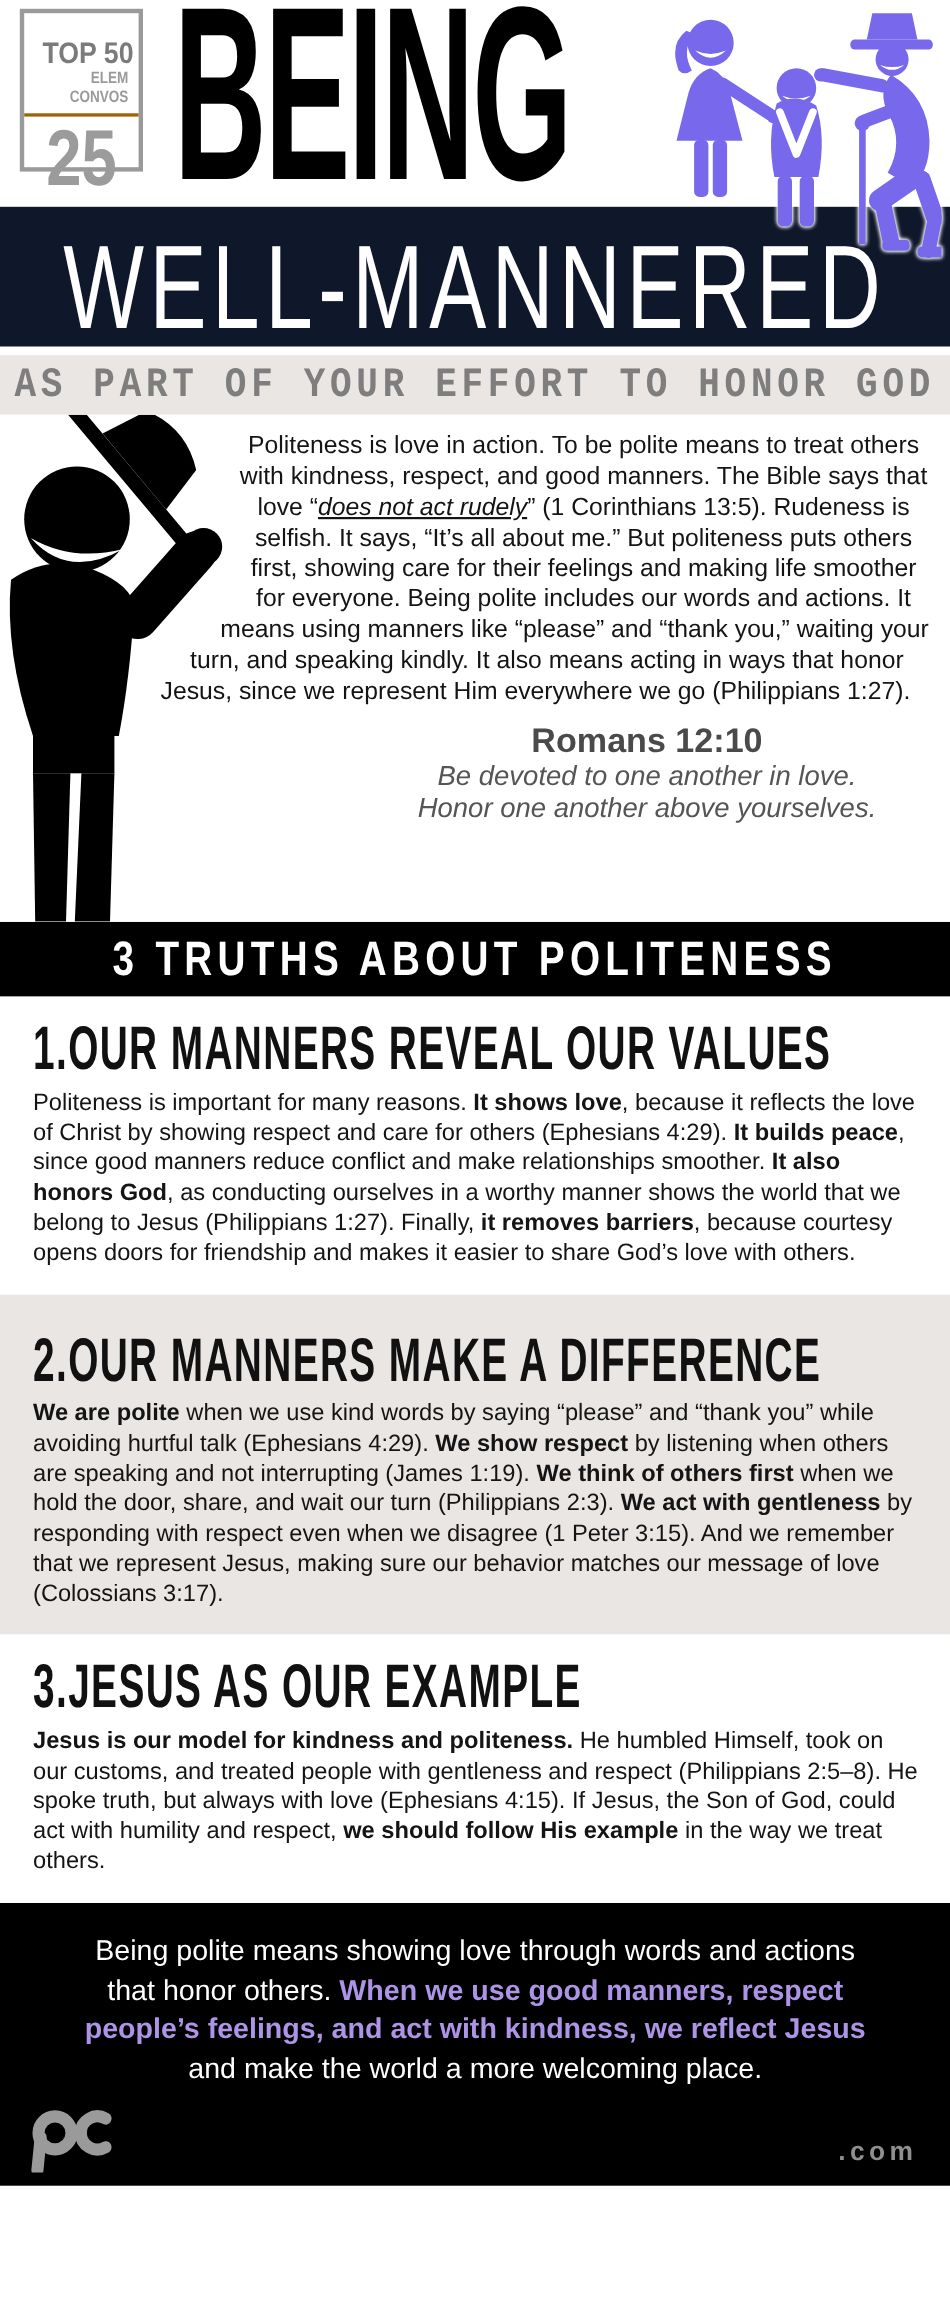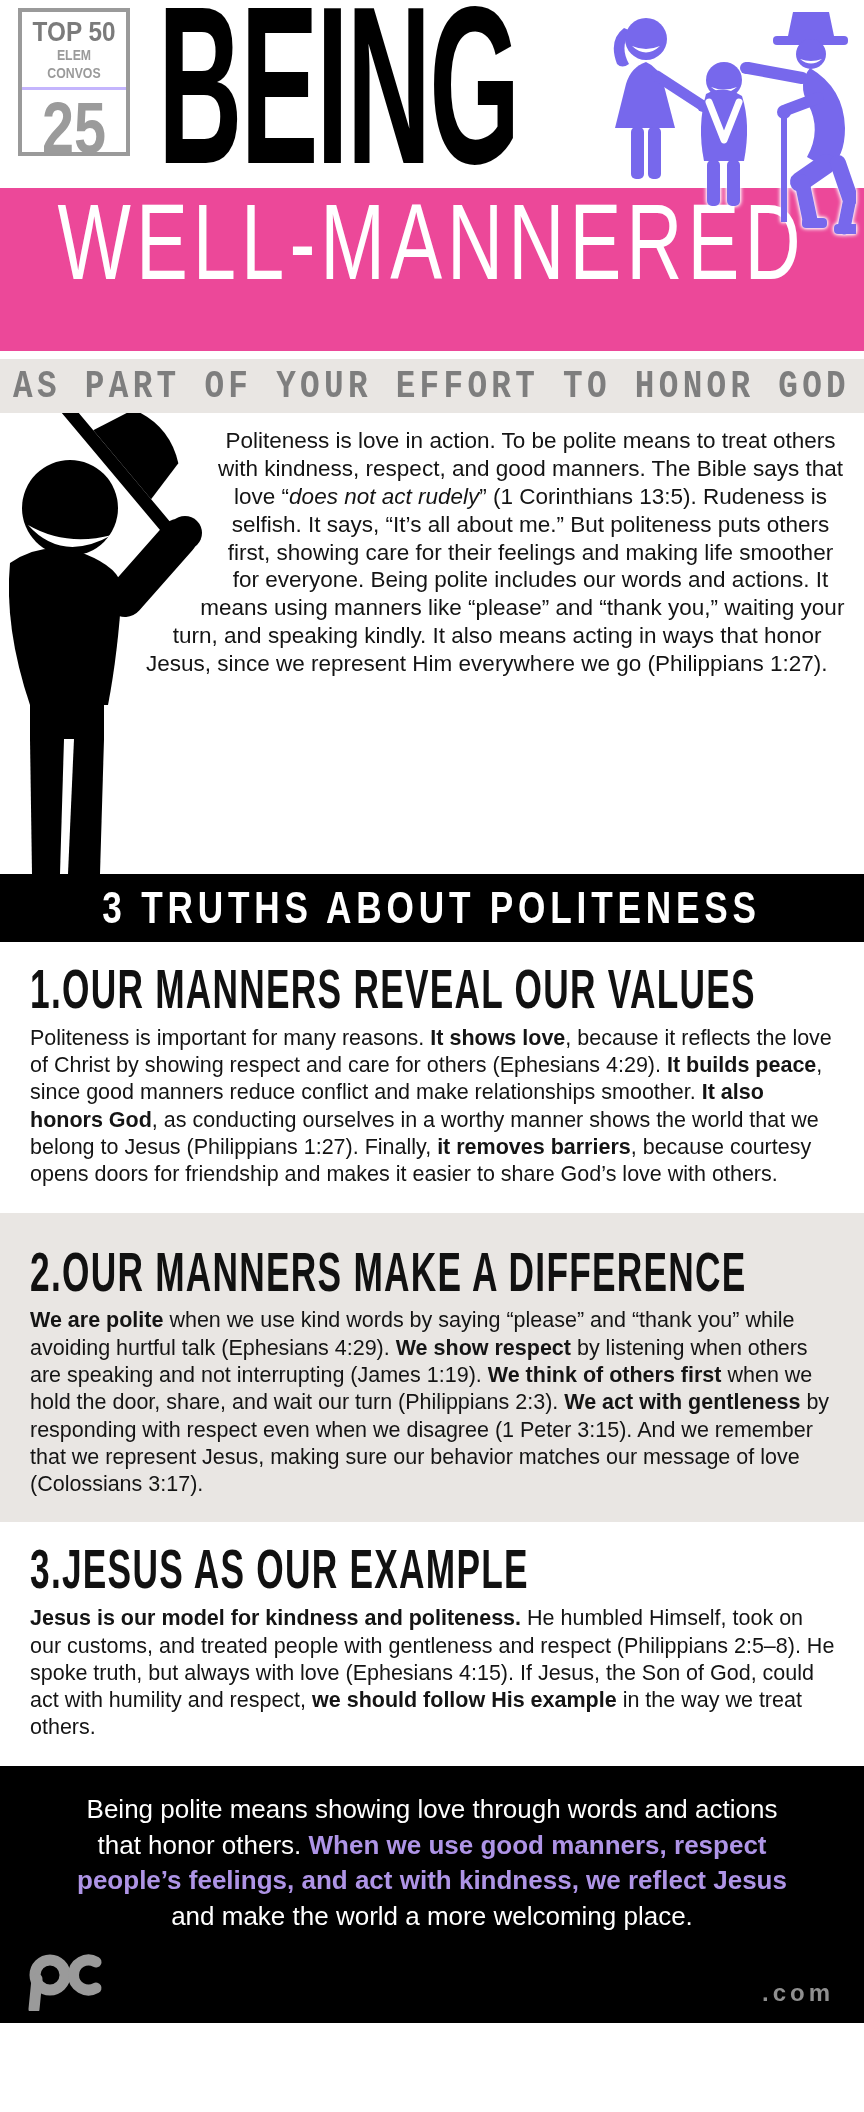--- a/index.html
+++ b/index.html
@@ -2,29 +2,29 @@
 <html><head>
 <meta charset="utf-8">
 <style>
   html,body{margin:0;padding:0;background:#ffffff;}
   body{width:864px;font-family:"Liberation Sans",sans-serif;color:#1a1a1a;-webkit-font-smoothing:antialiased;}
   .sheet{width:864px;position:relative;overflow:hidden;background:#fff;}
 
   
   .header{position:relative;height:188px;background:#fff;}
   .badge{position:absolute;left:18px;top:8px;width:112px;height:148px;border:4px solid #9a9a9a;background:#fff;text-align:center;box-sizing:border-box;}
-  .badge-top{padding-top:7px;border-bottom:3px solid #c4b5fd;padding-bottom:5px;}
+  .badge-top{padding-top:23px;border-bottom:3px solid #a16207;padding-bottom:5px;text-align:right;}
   .badge-line1{font-size:27px;font-weight:700;color:#7b7b7b;letter-spacing:0;display:inline-block;transform:scaleX(.9);transform-origin:center;line-height:1;}
   .badge-line2{font-size:15px;font-weight:700;color:#9a9a9a;display:inline-block;transform:scaleX(.82);transform-origin:center;line-height:1.2;}
   .badge-num{font-size:72px;font-weight:700;color:#9b9b9b;line-height:1.0;display:inline-block;transform:scaleX(.8);transform-origin:center;margin-top:2px;}
   .title-being{position:absolute;left:158px;top:-27px;font-size:225px;font-weight:700;line-height:1;letter-spacing:-4px;color:#000;transform:scaleX(.52);transform-origin:left top;white-space:nowrap;}
   .family-icon{position:absolute;right:8px;top:6px;z-index:5;filter:drop-shadow(0 0 2px #fff) drop-shadow(0 0 1px #fff);}
 
   
-  .banner{height:163px;background:#ec4899;display:flex;align-items:flex-start;justify-content:center;position:relative;z-index:1;}
+  .banner{height:127px;background:#0f172a;display:flex;align-items:flex-end;justify-content:center;position:relative;z-index:1;}
   .banner-text{color:#fff;font-size:108px;font-weight:400;letter-spacing:7px;line-height:1;display:inline-block;transform:scaleX(.72);transform-origin:center;white-space:nowrap;}
   .gap{height:8px;background:#fff;}
 
   
   .subtitle-bar{height:54px;background:#e9e6e3;display:flex;align-items:center;justify-content:center;font-family:Liberation Mono, monospace;}
   .subtitle-text{color:#7e7e7e;font-size:38px;font-weight:700;letter-spacing:5px;display:inline-block;transform:scaleX(.86);transform-origin:center;white-space:nowrap;}
 
   
   .intro{position:relative;height:461px;background:#fff;overflow:hidden;}
   .figure-float{float:left;width:215px;height:461px;shape-outside:polygon(0 0,215px 0,215px 165px,150px 195px,120px 230px,105px 461px,0 461px);shape-margin:8px;}
@@ -36,21 +36,21 @@
   
   .truths-bar{height:68px;background:#000;display:flex;align-items:center;justify-content:center;}
   .truths-text{color:#fff;font-size:44px;font-weight:700;letter-spacing:6px;display:inline-block;transform:scaleX(.8);transform-origin:center;white-space:nowrap;}
 
   
   .section{padding:10px 26px 24px 30px;background:#fff;}
   .section.alt{background:#e9e6e3;padding-top:22px;}
   .section-heading{font-size:56px;font-weight:700;line-height:1.05;letter-spacing:2px;color:#111;display:inline-block;transform:scaleX(.63);transform-origin:left center;white-space:nowrap;margin:8px 0 6px 0;}
   .section-body{font-size:21.5px;line-height:1.27;color:#141414;}
   .run-b{font-weight:700;text-align:right;}
-  .run-i{font-style:italic;}
+  .run-i{font-style:italic;text-decoration:underline;}
 
   
   .footer{background:#000;height:257px;position:relative;color:#fff;}
   .footer-text{padding:26px 68px 0;font-size:26px;line-height:1.38;text-align:center;font-weight:400;}
   .run-p{color:#ae94e6;font-weight:700;}
   .bottom-strip{height:8px;background:#fff;}
 
   .pc-logo{position:absolute;left:26px;bottom:12px;}
   .kids-logo{position:absolute;right:30px;bottom:18px;text-align:right;font-weight:700;line-height:1;}
   .kids-top{font-size:40px;letter-spacing:0;}
@@ -133,20 +133,25 @@
         <circle cx="185" cy="120" r="17"></circle>
         <circle cx="70" cy="95" r="48"></circle>
         <path d="M28 112 Q62 150 112 122 Q66 134 28 112 Z" fill="#fff"></path>
         <path d="M10 150 Q45 126 85 141 Q120 155 122 175 Q118 240 108 292 L30 292 Q4 215 10 150 Z"></path>
         <rect x="30" y="288" width="74" height="38"></rect>
         <path d="M30 326 L64 326 L60 461 L32 461 Z"></path>
         <path d="M74 326 L104 326 L100 461 L68 461 Z"></path>
       </svg>
     </div>
     <div class="intro-text"><span>Politeness is love in action. To be polite means to treat others with kindness, respect, and good manners. The Bible says that love “</span><span class="run-i">does not act rudely</span><span>” (1 Corinthians 13:5). Rudeness is selfish. It says, “It’s all about me.” But politeness puts others first, showing care for their feelings and making life smoother for everyone. Being polite includes our words and actions. It means using manners like “please” and “thank you,” waiting your turn, and speaking kindly. It also means acting in ways that honor Jesus, since we represent Him everywhere we go (Philippians 1:27).</span></div>
+    <div class="verse">
+      <div class="verse-ref">Romans 12:10</div>
+      <div class="verse-line">Be devoted to one another in love.</div>
+      <div class="verse-line">Honor one another above yourselves.</div>
+    </div>
   </div>
 
   <div class="truths-bar">
     <span class="truths-text">3 TRUTHS ABOUT POLITENESS</span>
   </div>
 
   <div class="section">
     <div class="section-heading">1.OUR MANNERS REVEAL OUR VALUES</div>
     <div class="section-body"><span>Politeness is important for many reasons. </span><span class="run-b">It shows love</span><span>, because it reflects the love of Christ by showing respect and care for others (Ephesians 4:29). </span><span class="run-b">It builds peace</span><span>, since good manners reduce conflict and make relationships smoother. </span><span class="run-b">It also honors God</span><span>, as conducting ourselves in a worthy manner shows the world that we belong to Jesus (Philippians 1:27). Finally, </span><span class="run-b">it removes barriers</span><span>, because courtesy opens doors for friendship and makes it easier to share God’s love with others.</span></div>
   </div>

